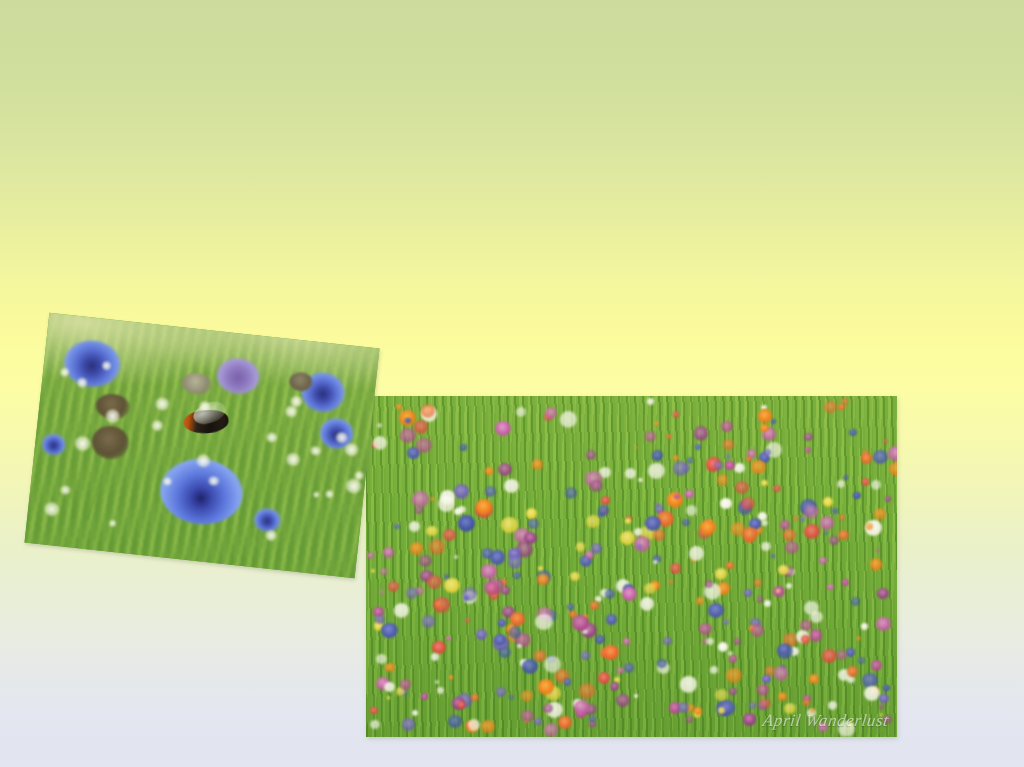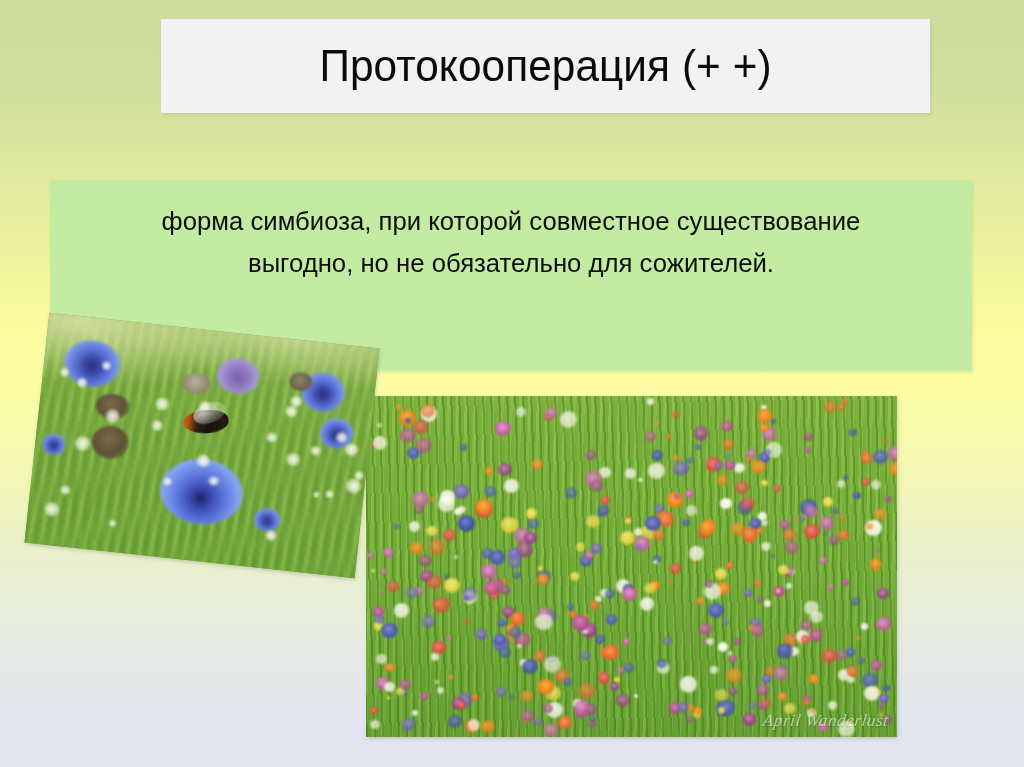--- a/index.html
+++ b/index.html
@@ -217,27 +217,21 @@
     text-shadow: 0 1px 1px rgba(0,0,0,0.25);
     white-space: nowrap;
     transform: skewX(-8deg);
   }
 </style>
 </head>
 <body>
 
 <div id="slide">
 
-  <div id="title-plate">
-    <div id="title-text">Протокооперация (+ +)</div>
-  </div>
-
-  <div id="body-plate">
-    <div id="body-text">форма симбиоза, при которой совместное существование выгодно, но не обязательно для сожителей.</div>
-  </div>
+
 
   <div class="photo" id="photo-meadow">
     <div class="meadow-bg"></div>
     <div id="meadow-blooms">
         <div class="bloom" style="left: 32.9162%; top: 63.6348%; width: 1.37142%; height: 2.05713%; background: radial-gradient(circle at 45% 40%, rgb(207, 127, 184) 0%, rgb(143, 63, 126) 60%, rgba(0, 0, 0, 0) 100%); opacity: 0.76;"></div>
         <div class="bloom" style="left: 86.1871%; top: 39.5569%; width: 0.74262%; height: 1.11393%; background: radial-gradient(circle at 45% 40%, rgb(125, 136, 212) 0%, rgb(74, 85, 168) 60%, rgba(0, 0, 0, 0) 100%); opacity: 0.72;"></div>
         <div class="bloom" style="left: 11.391%; top: 38.0118%; width: 2.08832%; height: 3.13248%; background: radial-gradient(circle at 45% 40%, rgb(247, 238, 134) 0%, rgb(228, 210, 58) 60%, rgba(0, 0, 0, 0) 100%); opacity: 0.85;"></div>
         <div class="bloom" style="left: 93.4417%; top: 81.2976%; width: 2.962%; height: 4.443%; background: radial-gradient(circle at 45% 40%, rgb(125, 136, 212) 0%, rgb(74, 85, 168) 60%, rgba(0, 0, 0, 0) 100%); opacity: 0.79;"></div>
         <div class="bloom" style="left: 34.294%; top: 76.1041%; width: 1.38058%; height: 2.07086%; background: radial-gradient(circle at 45% 40%, rgb(114, 130, 204) 0%, rgb(63, 79, 160) 60%, rgba(0, 0, 0, 0) 100%); opacity: 0.86;"></div>
         <div class="bloom" style="left: 62.226%; top: 59.0336%; width: 1.52402%; height: 2.28604%; background: radial-gradient(circle at 45% 40%, rgb(255, 179, 71) 0%, rgb(240, 124, 24) 60%, rgba(0, 0, 0, 0) 100%); opacity: 0.71;"></div>

